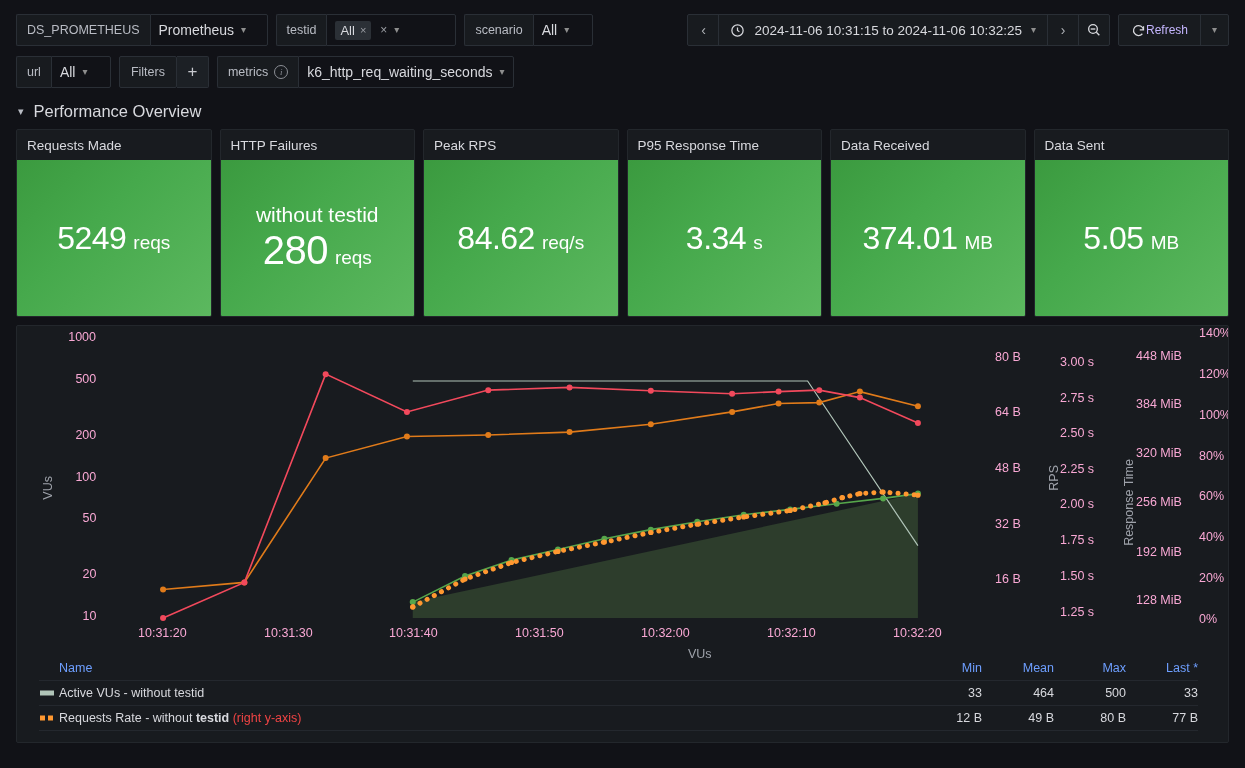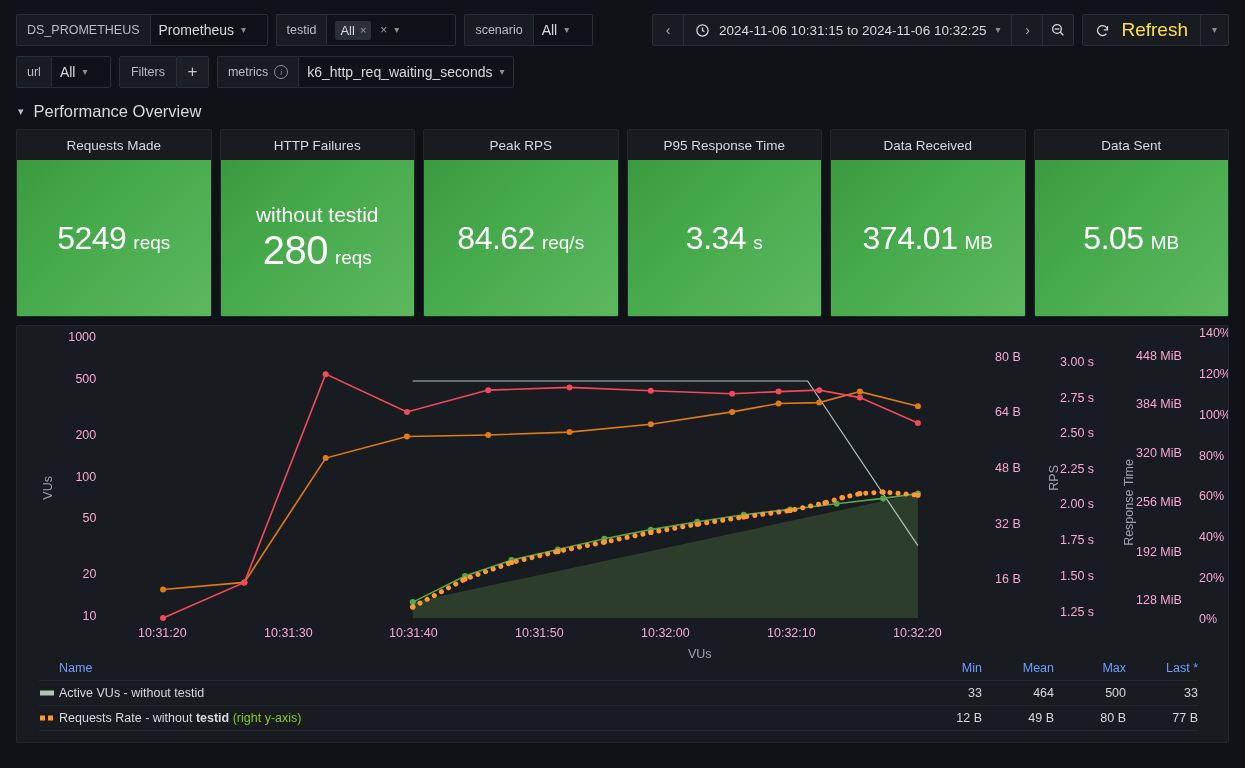--- a/index.html
+++ b/index.html
@@ -58,33 +58,33 @@
   .toolbar-right { margin-left: auto; display: flex; align-items: center; gap: 8px; }
   .tp { display: flex; align-items: stretch; height: 32px;
         background: #181b1f; border: 1px solid #2a2f36; border-radius: 2px; }
   .tp-btn { width: 30px; display: flex; align-items: center; justify-content: center;
             color: #b0b3b8; font-size: 14px; }
   .tp-main { display: flex; align-items: center; gap: 9px; padding: 0 11px;
              font-size: 13.5px; color: #d8d9de; white-space: nowrap; }
   .tp-sep { width: 1px; background: #2a2f36; }
   .refresh { display: flex; align-items: stretch; height: 32px;
              background: #181b1f; border: 1px solid #2a2f36; border-radius: 2px; }
-  .refresh-main { display: flex; align-items: center; gap: 11px; padding: 0 12px;
-                  font-size: 19px; color: #fde047; }
+  .refresh-main { display: flex; align-items: center; gap: 0; padding: 0 12px;
+                  font-size: 12px; color: #c4b5fd; }
   .refresh-caret { width: 28px; display: flex; align-items: center; justify-content: center;
                    border-left: 1px solid #2a2f36; color: #b0b3b8; }
   svg.ic { display: block; }
 
   
   .rowheader { display: flex; align-items: center; gap: 10px; padding: 4px 16px 8px 18px; }
   .rowheader .rh-caret { color: #b9bcc4; font-size: 11px; }
   .rowheader .rh-title { font-size: 16.5px; color: #d8d9de; }
 
   
-  .stats { display: flex; gap: 8px; padding: 0 16px; text-align: center; }
+  .stats { display: flex; gap: 8px; padding: 0 16px; }
   .stat { flex: 1; background: #181b1f; border: 1px solid #23272c; border-radius: 2px;
           height: 188px; display: flex; flex-direction: column; overflow: hidden; }
   .stat-title { font-size: 13.5px; color: #d8d9de; padding: 8px 10px 7px 10px; }
   .stat-body { flex: 1; position: relative;
                background: linear-gradient(135deg, #3b9a3f 0%, #46a94c 40%, #5cb85f 100%);
                display: flex; flex-direction: column;
                align-items: center; justify-content: center; color: #fff; }
   .stat-sub { font-size: 21px; font-weight: 400; line-height: 1.1; margin-bottom: 2px; }
   .stat-valline { display: flex; align-items: baseline; gap: 7px; }
   .stat-val { font-size: 32px; font-weight: 400; letter-spacing: -0.5px; }
@@ -100,21 +100,21 @@
   .ax-title { position: absolute; font-size: 12.5px; color: #9fa3ab; white-space: nowrap; }
   .ax-title.vert { transform-origin: 0 0; }
 
   
   .legend { position: absolute; left: 0; right: 8px; bottom: 0; height: 86px; padding: 0 22px; }
   .lg-row { display: flex; align-items: center; height: 25px;
             border-bottom: 1px solid #24282e; font-size: 12.5px; }
   .lg-row.head { color: #6e9fff; }
   .lg-marker { width: 20px; flex: 0 0 20px; display: flex; align-items: center; }
   .lg-name { flex: 1; color: #d8d9de; white-space: nowrap; }
-  .lg-name .muted { color: #84cc16; }
+  .lg-name .muted { color: #ef4444; }
   .lg-name b { font-weight: 700; }
   .lg-num { width: 72px; text-align: right; color: #d8d9de; }
   .lg-row.head .lg-num { color: #6e9fff; }
   .lg-row.head .lg-name { color: #6e9fff; }
 </style>
 </head>
 <body>
 
 <div class="varbar">
 

